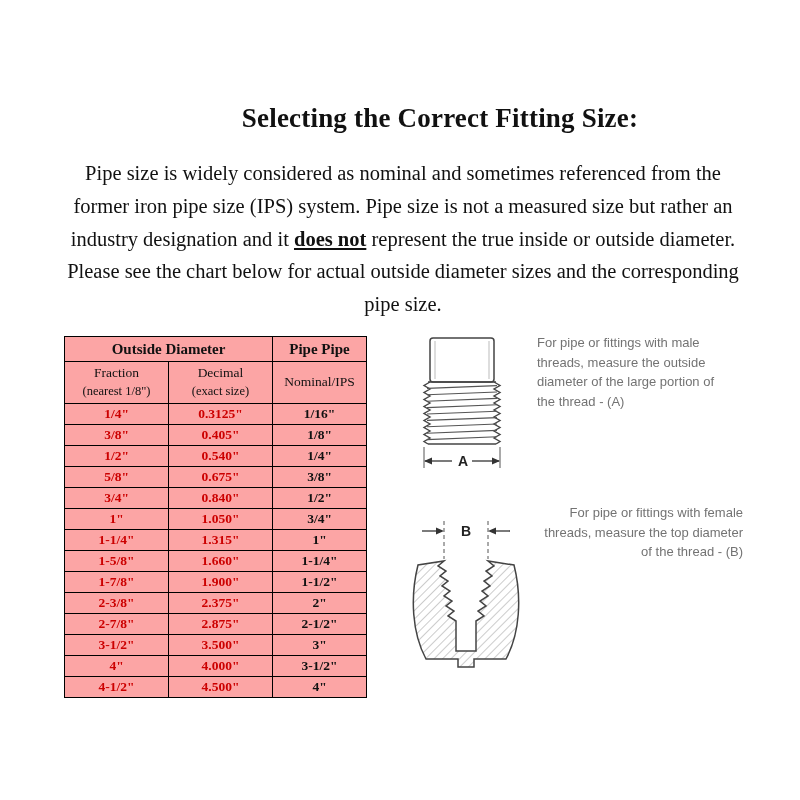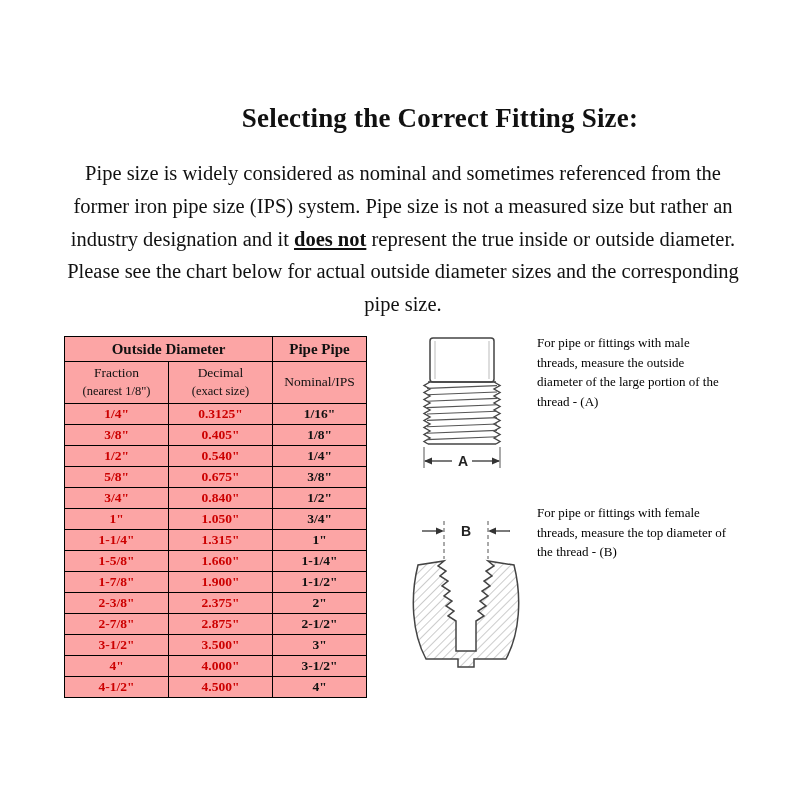--- a/index.html
+++ b/index.html
@@ -13,24 +13,24 @@
 
   table.sizes{position:absolute;left:64px;top:336px;border-collapse:collapse;background:#fca5a5;}
   table.sizes th,table.sizes td{border:1px solid #000;text-align:center;vertical-align:middle;padding:0;}
   table.sizes thead tr.grp th{font-size:15px;font-weight:bold;height:24px;}
   table.sizes thead tr.sub th{font-weight:normal;font-size:13.5px;line-height:1.35;padding:2px 0 3px;}
   table.sizes thead .note{font-size:12.5px;}
   table.sizes td{height:20px;font-size:13.5px;font-weight:bold;}
   table.sizes td.red{color:#cc0000;}
   table.sizes td.pipe{color:#111;}
 
-  .annotation{position:absolute;font-family:Liberation Serif, serif;font-size:13px;
-              line-height:1.5;color:#000000;}
+  .annotation{position:absolute;font-family:Liberation Sans, sans-serif;font-size:13px;
+              line-height:1.5;color:#737373;}
   .annotation.male{left:537px;top:333px;width:192px;}
-  .annotation.female{left:537px;top:503px;width:206px;}
+  .annotation.female{left:537px;top:503px;width:206px;text-align:right;}
 
   .diagram{position:absolute;}
   .diagram.male{left:400px;top:332px;}
   .diagram.female{left:392px;top:505px;}
   svg text.dim{font-family:"Liberation Sans",sans-serif;font-size:14px;font-weight:bold;fill:#222;}
 </style>
 </head>
 <body>
 
 <div class="page">

